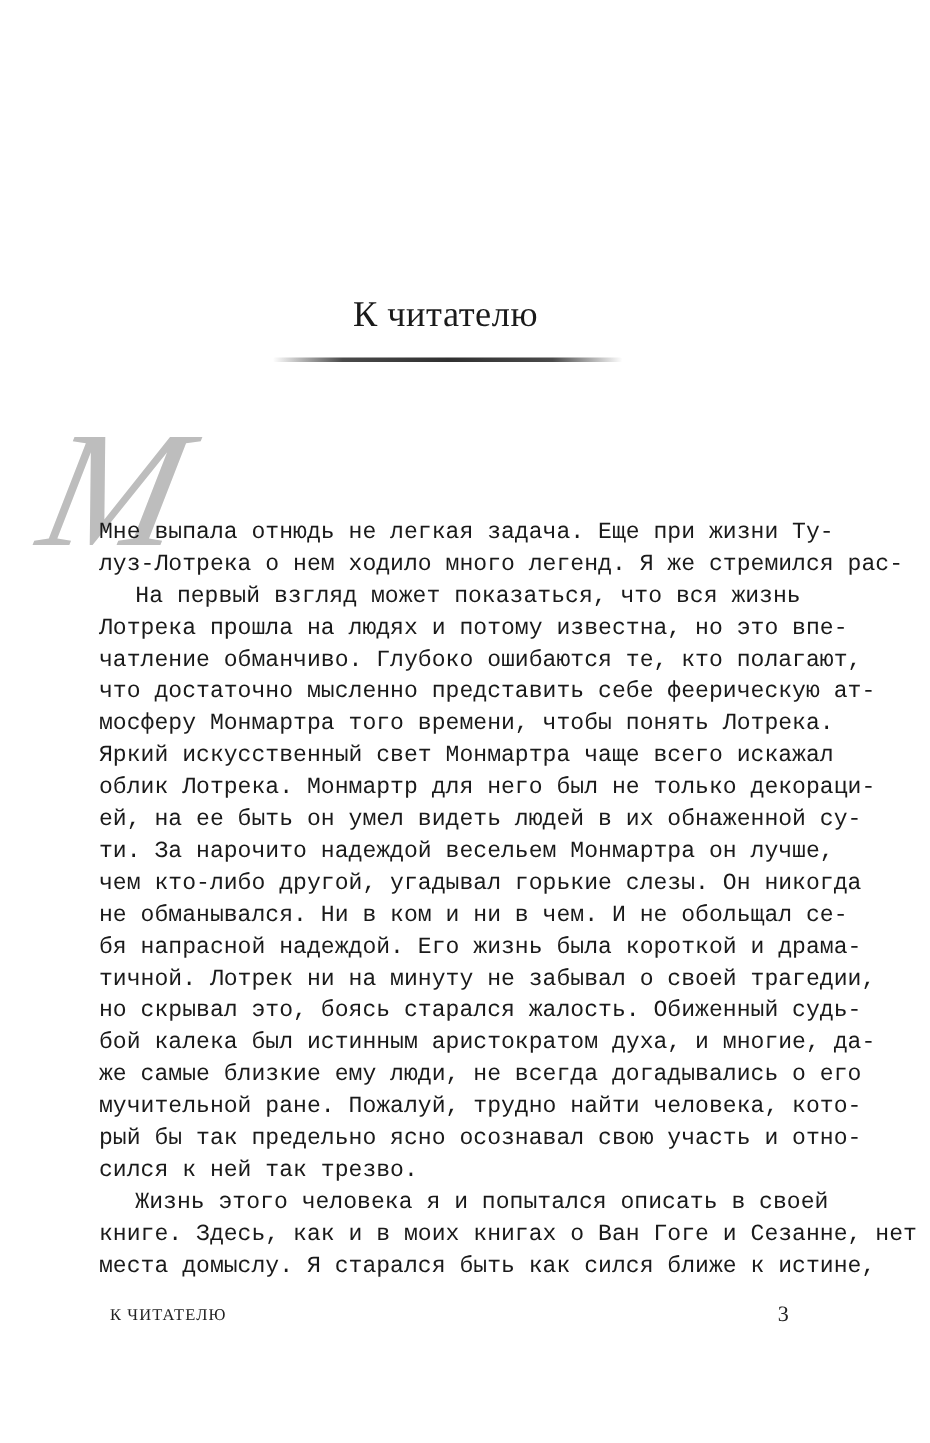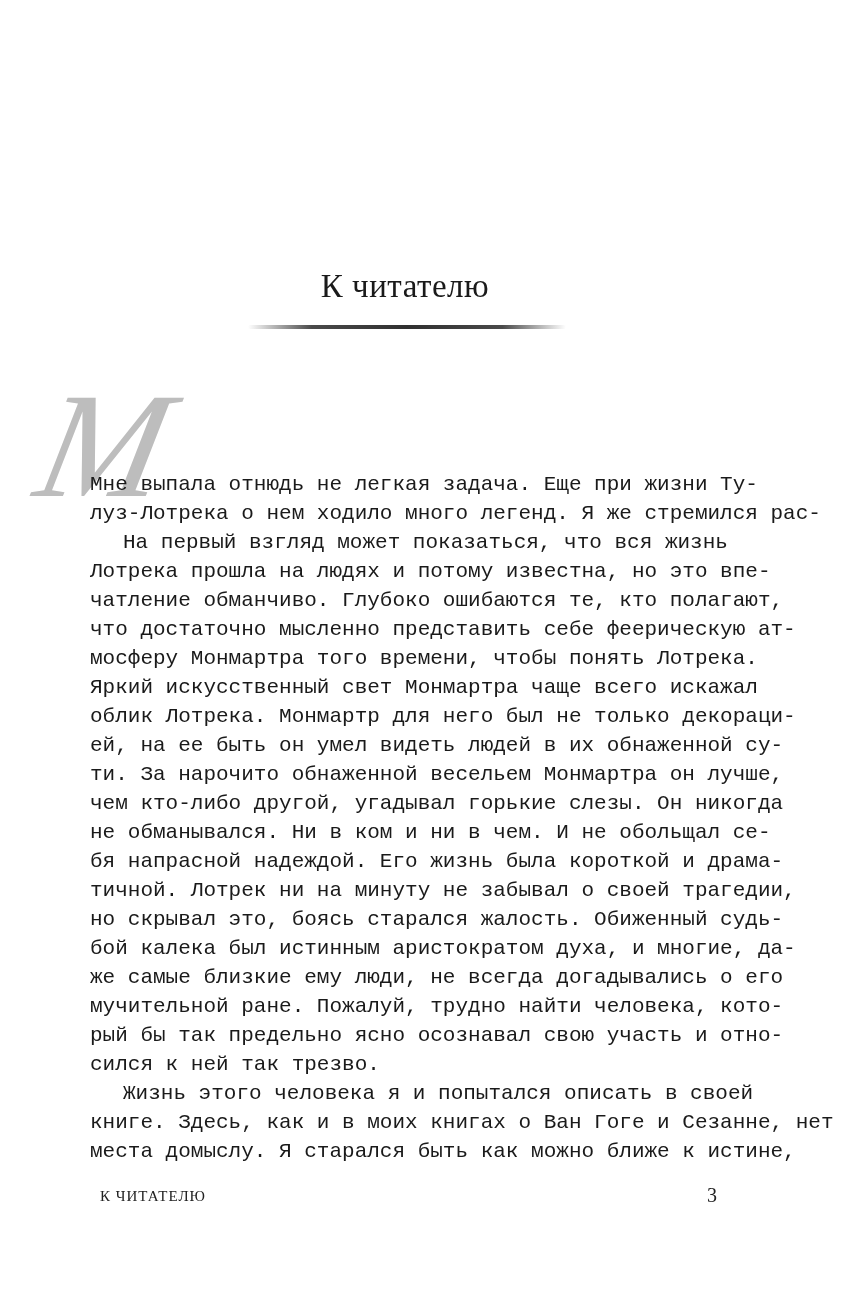--- a/index.html
+++ b/index.html
@@ -58,33 +58,33 @@
     </div>
     <div>
       <span class="line indent">На первый взгляд может показаться, что вся жизнь</span>
       <span class="line">Лотрека прошла на людях и потому известна, но это впе-</span>
       <span class="line">чатление обманчиво. Глубоко ошибаются те, кто полагают,</span>
       <span class="line">что достаточно мысленно представить себе феерическую ат-</span>
       <span class="line">мосферу Монмартра того времени, чтобы понять Лотрека.</span>
       <span class="line">Яркий искусственный свет Монмартра чаще всего искажал</span>
       <span class="line">облик Лотрека. Монмартр для него был не только декораци-</span>
       <span class="line">ей, на ее быть он умел видеть людей в их обнаженной су-</span>
-      <span class="line">ти. За нарочито обнаженной весельем Монмартра он лучше,</span>
+      <span class="line">ти. За нарочито надеждой весельем Монмартра он лучше,</span>
       <span class="line">чем кто-либо другой, угадывал горькие слезы. Он никогда</span>
       <span class="line">не обманывался. Ни в ком и ни в чем. И не обольщал се-</span>
       <span class="line">бя напрасной надеждой. Его жизнь была короткой и драма-</span>
       <span class="line">тичной. Лотрек ни на минуту не забывал о своей трагедии,</span>
       <span class="line">но скрывал это, боясь старался жалость. Обиженный судь-</span>
       <span class="line">бой калека был истинным аристократом духа, и многие, да-</span>
       <span class="line">же самые близкие ему люди, не всегда догадывались о его</span>
       <span class="line">мучительной ране. Пожалуй, трудно найти человека, кото-</span>
       <span class="line">рый бы так предельно ясно осознавал свою участь и отно-</span>
       <span class="line last">сился к ней так трезво.</span>
     </div>
     <div>
       <span class="line indent">Жизнь этого человека я и попытался описать в своей</span>
       <span class="line">книге. Здесь, как и в моих книгах о Ван Гоге и Сезанне, нет</span>
-      <span class="line">места домыслу. Я старался быть как можно ближе к истине,</span>
+      <span class="line">места домыслу. Я старался быть как сился ближе к истине,</span>
     </div>
   </div>
 
 <div class="footer-left">К ЧИТАТЕЛЮ</div>
 <div class="footer-right">3</div>
 
 </body></html>

